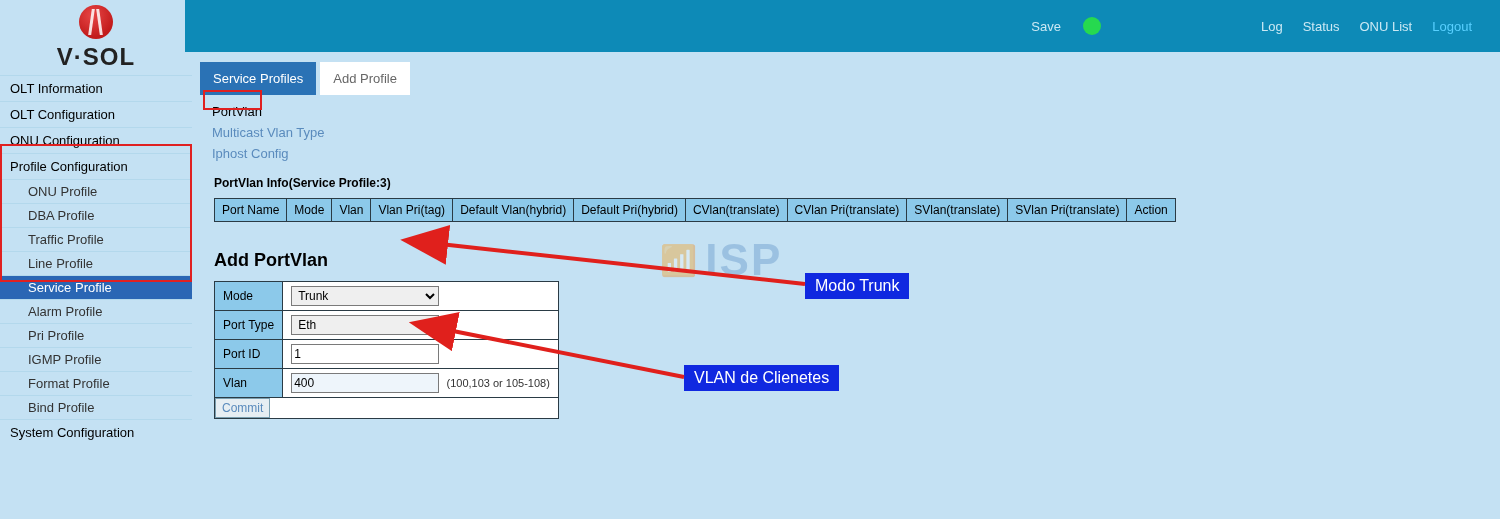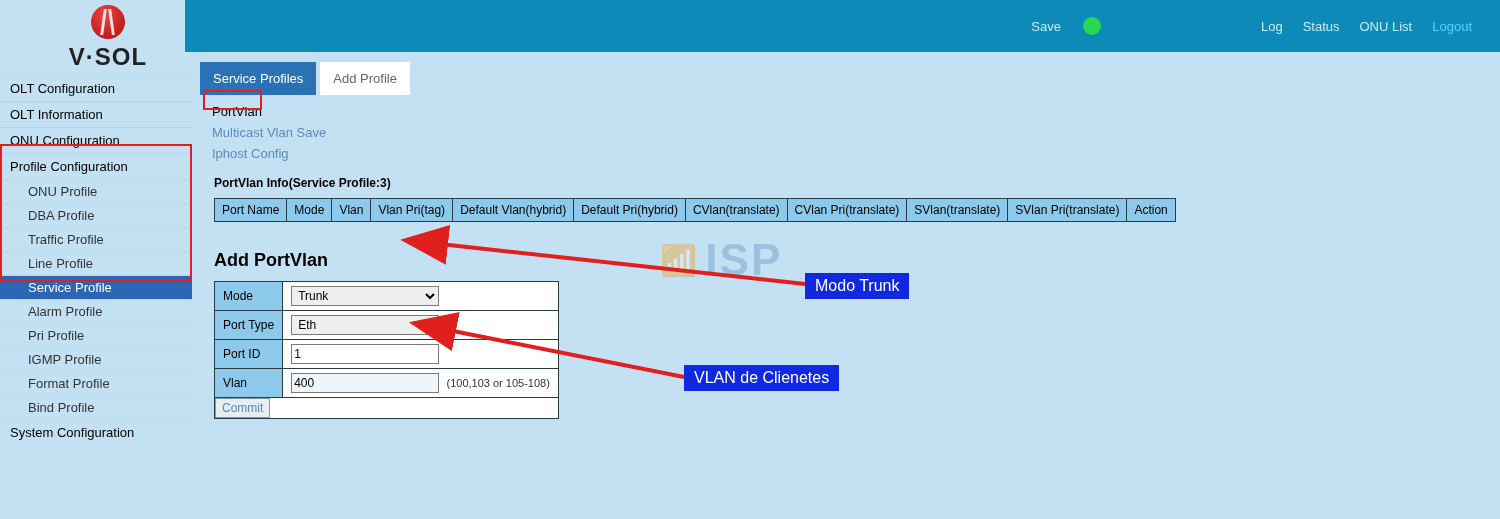--- a/index.html
+++ b/index.html
@@ -23,21 +23,21 @@
   }
   .topbar .save-wrap { display:flex; align-items:center; gap:12px; margin-right: 150px;}
   .topbar a { color:#cce9f4; text-decoration:none; margin: 0 10px; font-size:13px; }
   .topbar a.logout { color:#2ad; color:#5ad8ff; color:#3fc7f0;}
   .status-dot {
     width: 18px; height: 18px; border-radius: 50%;
     background: #26d94f;
   }
 
   .logo-area {
-    position:absolute; left:12px; top:0;
+    position:absolute; left:0; top:0;
     width:192px; height:75px;
     background:#c4e1f3;
     display:flex; flex-direction:column; align-items:center; justify-content:center;
   }
   .logo-ball {
     width:34px; height:34px; border-radius:50%;
     background: radial-gradient(circle at 40% 30%, #e24040 10%, #c21b1b 70%);
     position:relative;
   }
   .logo-ball::before, .logo-ball::after {
@@ -192,22 +192,22 @@
     <a href="#">Save</a>
     <div class="status-dot"></div>
   </div>
   <a href="#">Log</a>
   <a href="#">Status</a>
   <a href="#">ONU List</a>
   <a href="#" class="logout" style="color:#58d0ff">Logout</a>
 </div>
 
 <div class="sidebar">
+  <div class="side-cat">OLT Information</div>
   <div class="side-cat">OLT Configuration</div>
-  <div class="side-cat">OLT Information</div>
   <div class="side-cat">ONU Configuration</div>
   <div class="side-cat">Profile Configuration</div>
   <div class="side-sub">ONU Profile</div>
   <div class="side-sub">DBA Profile</div>
   <div class="side-sub">Traffic Profile</div>
   <div class="side-sub">Line Profile</div>
   <div class="side-sub active">Service Profile</div>
   <div class="side-sub">Alarm Profile</div>
   <div class="side-sub">Pri Profile</div>
   <div class="side-sub">IGMP Profile</div>
@@ -217,21 +217,21 @@
 </div>
 <div class="redbox-side"></div>
 
 <div class="main">
   <div class="tabs1">
     <div class="tab active">Service Profiles</div>
     <div class="tab inactive">Add Profile</div>
   </div>
   <div class="subtabs">
     <div class="subtab first">PortVlan</div>
-    <div class="subtab">Multicast Vlan Save</div>
+    <div class="subtab">Multicast Vlan Type</div>
     <div class="subtab">Iphost Config</div>
   </div>
   <div class="redbox-portvlan"></div>
 
   <div class="section-title">PortVlan Info(Service Profile:3)</div>
   <table class="info-table">
     <tbody>
         <tr>
       <th>Port Name</th>
       <th>Mode</th>

